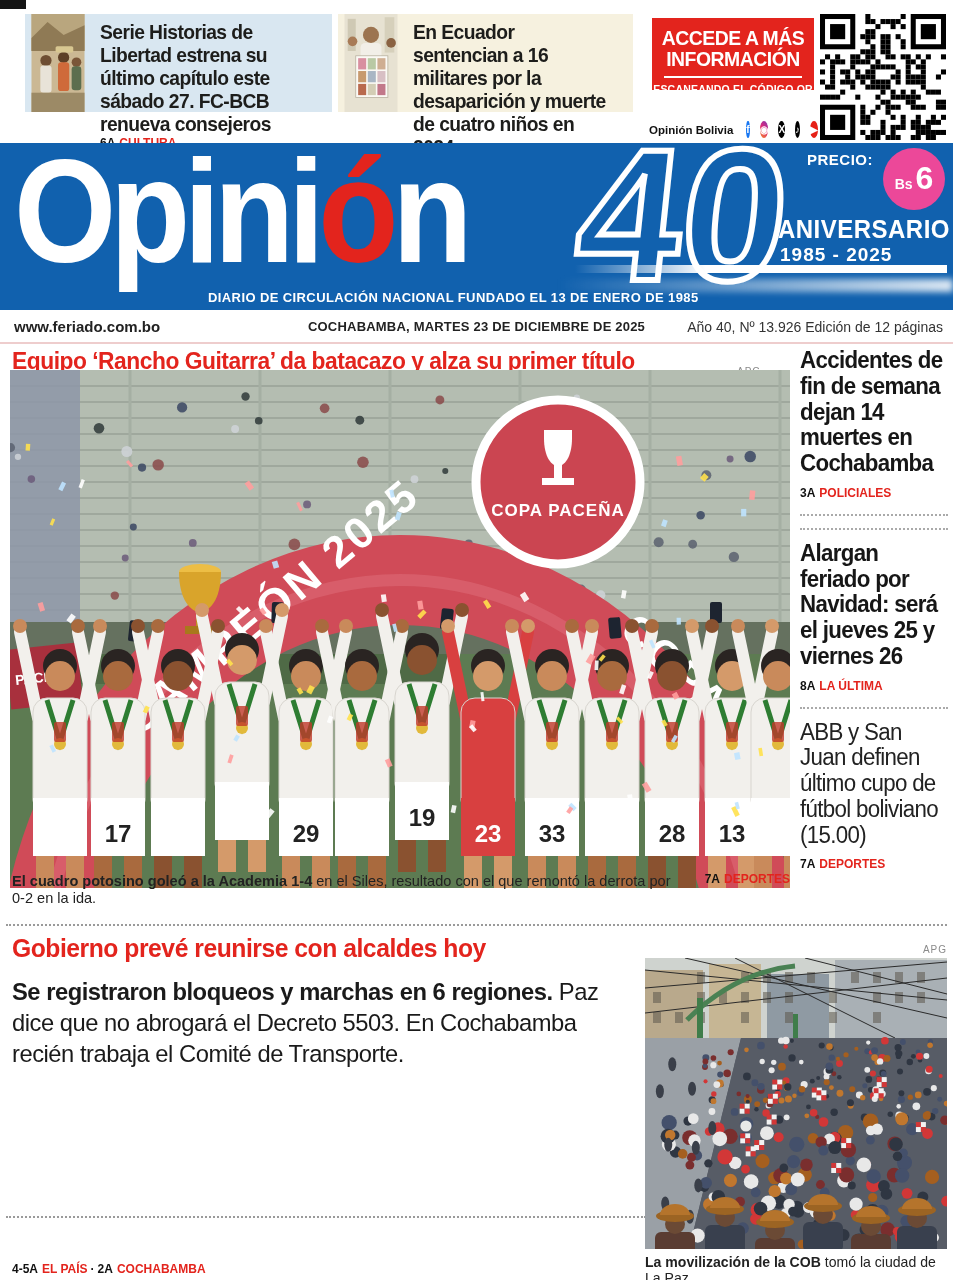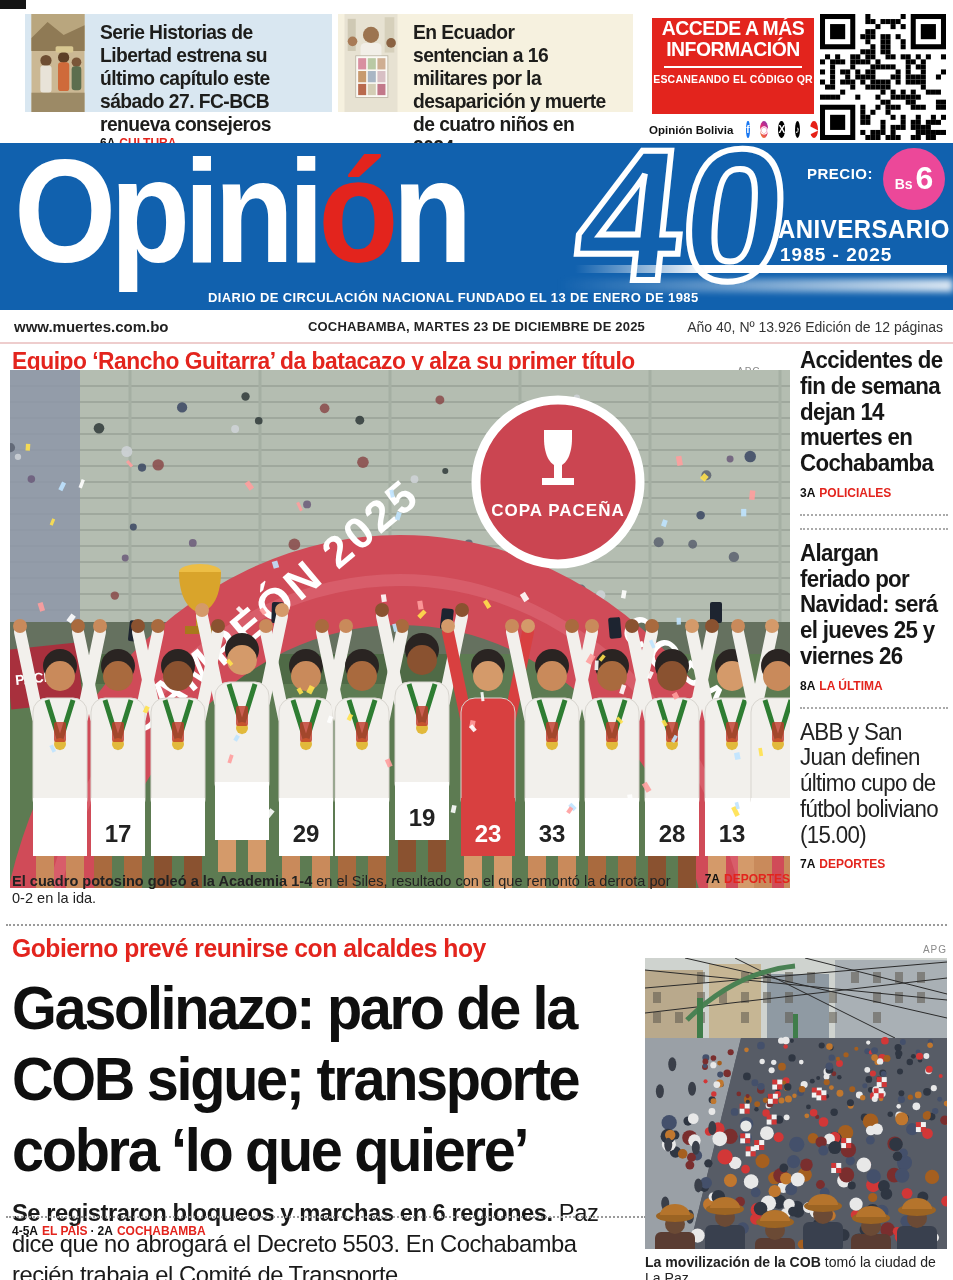--- a/index.html
+++ b/index.html
@@ -14,21 +14,21 @@
   .teaser-img { flex:0 0 66px; }
   .teaser-img svg { display:block; width:100%; height:100%; }
   .teaser-body { padding:7px 6px 5px 9px; display:flex; flex-direction:column; justify-content:space-between; }
   .teaser-headline { font-size:20.5px; line-height:1.12; font-weight:bold; color:#1d1d1b; letter-spacing:-0.6px; transform:scaleX(.94); transform-origin:left top; }
   .tag { font-weight:bold; font-size:12px; letter-spacing:0; }
   .tag .pg { color:#111; }
   .tag .sec { color:#e3241d; margin-left:4px; }
   .tag .dotsep { color:#111; margin:0 3px; }
 
   .qr-promo { position:absolute; left:645px; top:8px; width:302px; height:132px; }
-  .qr-redbox { position:absolute; left:7px; top:10px; width:162px; height:96px; background:#e3241d; color:#fff; text-align:center; }
+  .qr-redbox { position:absolute; left:7px; top:10px; width:162px; height:72px; background:#e3241d; color:#fff; text-align:center; padding-top:10px; }
   .qr-redbox .l1, .qr-redbox .l2 { font-size:20px; font-weight:bold; letter-spacing:-0.5px; line-height:21px; transform:scaleX(.97); }
   .qr-redbox .rule { height:2px; background:#fff; margin:6px 12px 5px; }
   .qr-redbox .sub { font-size:10.5px; font-weight:bold; letter-spacing:0.2px; }
   .qr-social { position:absolute; left:4px; top:113px; width:170px; display:flex; align-items:center; gap:10px; }
   .qr-social .brand { font-size:11.5px; font-weight:bold; color:#111; margin-right:3px; white-space:nowrap; }
   .soc { width:17px; height:17px; border-radius:50%; color:#fff; font-size:10px; font-weight:bold; display:flex; align-items:center; justify-content:center; line-height:1; }
   .soc.facebook { background:#1877f2; }
   .soc.instagram { background:linear-gradient(45deg,#f58529,#dd2a7b 55%,#8134af); }
   .soc.x { background:#000; }
   .soc.tiktok { background:#000; }
@@ -37,21 +37,21 @@
   .qr-code { position:absolute; right:0; top:6px; width:128px; height:126px; background:#fff; }
 
   
   .masthead { position:absolute; left:0; top:143px; width:953px; height:167px; background:#1161ae; }
   .mh-logo { position:absolute; left:14px; top:-4px; font-size:146px; font-weight:bold; color:#fff; letter-spacing:-7px; line-height:1.0; transform:scaleX(.90); transform-origin:left top; }
   .mh-logo .accent { color:#e3241d; }
   .mh-tagline { position:absolute; left:208px; bottom:5px; color:#fff; font-size:13px; font-weight:bold; letter-spacing:0.4px; }
   .mh-40 { position:absolute; left:578px; top:-22px; font-size:188px; font-weight:bold; line-height:1; color:#1161ae; -webkit-text-stroke:6px #ffffff; transform:skewX(-6deg); }
   .mh-aniv { position:absolute; left:778px; top:72px; color:#fff; font-size:25px; font-weight:bold; letter-spacing:0.5px; transform:scaleX(.96); transform-origin:left top; }
   .mh-years { position:absolute; left:780px; top:101px; color:#fff; font-size:19px; font-weight:bold; letter-spacing:1px; }
-  .mh-precio { position:absolute; right:80px; top:22px; color:#fff; font-size:15px; font-weight:bold; letter-spacing:0.5px; }
+  .mh-precio { position:absolute; right:80px; top:8px; color:#fff; font-size:15px; font-weight:bold; letter-spacing:0.5px; }
   .mh-price-circle { position:absolute; right:8px; top:5px; width:62px; height:62px; border-radius:50%; background:#ec4899; color:#fff; display:flex; align-items:baseline; justify-content:center; padding-top:12px; }
   .mh-price-circle .cur { font-size:14px; font-weight:bold; margin-right:3px; }
   .mh-price-circle .val { font-size:32px; font-weight:bold; }
   .swoosh1 { position:absolute; left:575px; top:122px; width:372px; height:8px; background:linear-gradient(90deg, rgba(255,255,255,0), #fff 35%, #fff); }
   .swoosh2 { position:absolute; left:558px; top:136px; width:395px; height:13px; background:linear-gradient(90deg, rgba(255,255,255,0), rgba(255,255,255,.85)); filter:blur(3px); }
 
   
   .dateline { position:absolute; left:0; top:310px; width:953px; height:34px; background:#fff; border-bottom:2px solid #eecdcd; }
   .dl-web { position:absolute; left:14px; top:8px; font-size:15px; font-weight:bold; color:#222; }
   .dl-date { position:absolute; left:0; right:0; top:9px; text-align:center; font-size:13px; font-weight:bold; color:#222; letter-spacing:0.2px; }
@@ -80,21 +80,21 @@
   .sb-sep { border-top:2px dotted #aaa; margin:12px 0 11px; }
 
   
   .bottom-left { position:absolute; left:12px; top:933px; width:625px; }
   .bottom-kicker { font-size:26px; font-weight:bold; color:#e3241d; letter-spacing:-0.5px; transform:scaleX(.95); transform-origin:left top; }
   .bottom-headline { margin-top:8px; }
   .bottom-headline .hl { font-size:62px; font-weight:bold; line-height:71px; color:#0f0f0f; letter-spacing:-2.5px; transform:scaleX(.93); transform-origin:left top; white-space:nowrap; }
   .bottom-deck { margin-top:12px; font-size:24.5px; line-height:31px; color:#1a1a1a; letter-spacing:-0.5px; transform:scaleX(.97); transform-origin:left top; width:645px; }
   .bottom-deck b { font-weight:bold; }
   .deck-dotted { position:absolute; left:6px; top:1216px; width:640px; border-top:2px dotted #9a9a9a; }
-  .bottom-tags { position:absolute; left:12px; top:1224px; }
+  .bottom-tags { position:absolute; left:12px; top:1262px; }
 
   
   .bottom-right { position:absolute; left:645px; top:930px; width:302px; }
   .br-credit { text-align:right; margin-bottom:3px; }
   .br-photo { width:302px; height:291px; background:#575c66; overflow:hidden; }
   .br-photo svg { display:block; }
   .br-caption { margin-top:5px; font-size:14.5px; color:#222; transform:scaleX(.97); transform-origin:left top; }
 </style>
 </head>
 <body>
@@ -396,21 +396,21 @@
     <div class="mh-aniv">ANIVERSARIO</div>
     <div class="mh-years">1985 - 2025</div>
     <div class="mh-precio">PRECIO:</div>
     <div class="mh-price-circle">
       <span class="cur">Bs</span>
       <span class="val">6</span>
     </div>
   </div>
 
   <div class="dateline">
-    <div class="dl-web">www.muertes.com.bo</div>
+    <div class="dl-web">www.feriado.com.bo</div>
     <div class="dl-date">COCHABAMBA, MARTES 23 DE DICIEMBRE DE 2025</div>
     <div class="dl-edition">Año 40, Nº 13.926 Edición de 12 páginas</div>
   </div>
 
   <div class="main-kicker">Equipo ‘Rancho Guitarra’ da batacazo y alza su primer título</div>
   <div class="credit main-credit">APG</div>
 
   <div class="main-photo">
     <svg id="main-photo-svg" viewBox="0 0 780 518" width="780" height="518" xmlns="http://www.w3.org/2000/svg">
       <rect width="780" height="260" fill="#b4bdb1"></rect>
@@ -808,25 +808,20 @@
     </div>
     <div class="sb-sep"></div>
     <div class="sb-story light">
       <div class="sb-headline">ABB y San Juan definen último cupo de fútbol boliviano (15.00)</div>
       <div class="tag sb-tag"><span class="pg">7A</span><span class="sec">DEPORTES</span></div>
     </div>
   </div>
 
   <div class="bottom-left">
     <div class="bottom-kicker">Gobierno prevé reunirse con alcaldes hoy</div>
-    <div class="bottom-headline">
-      <div class="hl">Gasolinazo: paro de la</div>
-      <div class="hl">COB sigue; transporte</div>
-      <div class="hl">cobra ‘lo que quiere’</div>
-    </div>
     <div class="bottom-deck"><b>Se registraron bloqueos y marchas en 6 regiones.</b><span> Paz dice que no abrogará el Decreto 5503. En Cochabamba recién trabaja el Comité de Transporte.</span></div>
   </div>
   <div class="deck-dotted"></div>
   <div class="bottom-tags tag">
     <span class="pg">4-5A</span><span class="sec">EL PAÍS</span><span class="dotsep">·</span><span class="pg">2A</span><span class="sec">COCHABAMBA</span>
   </div>
 
   <div class="bottom-right">
     <div class="credit br-credit">APG</div>
     <div class="br-photo">

